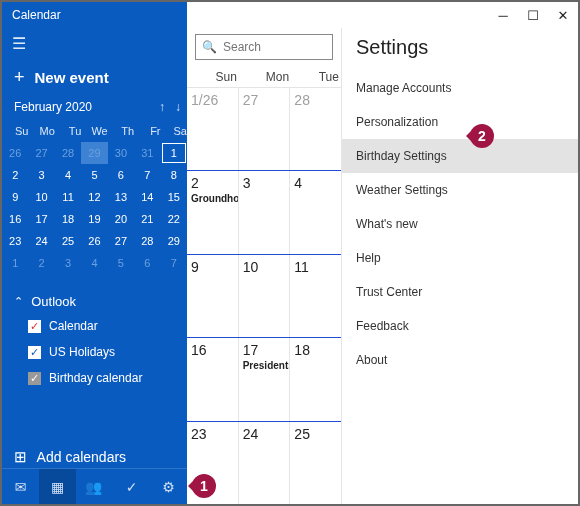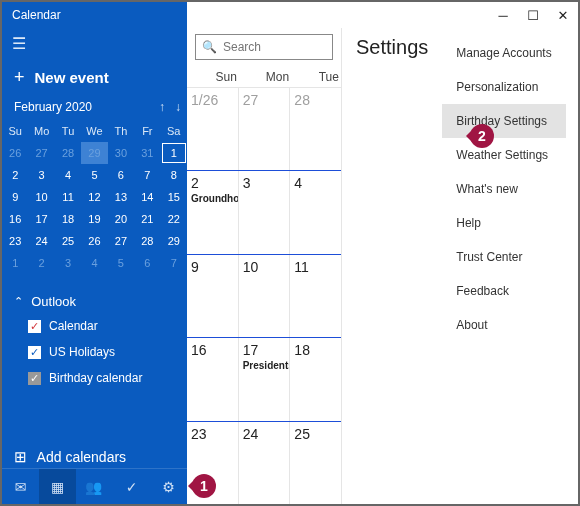--- a/index.html
+++ b/index.html
@@ -11,21 +11,21 @@
 .sysbtn { width: 30px; height: 26px; display: flex; align-items: center; justify-content: center; color: #222; font-size: 13px; }
 .sidebar { width: 185px; background: #0a5bbf; color: #fff; display: flex; flex-direction: column; padding-top: 26px; }
 .hamburger { padding: 6px 10px 10px; font-size: 16px; color: #dce9f8; }
 .newevent { display: flex; align-items: center; gap: 10px; padding: 4px 12px 12px; font-size: 15px; font-weight: 600; }
 .newevent .plus { font-size: 18px; font-weight: 400; }
 .monthhdr { display: flex; align-items: center; padding: 0 6px 6px 12px; font-size: 12px; gap: 36px; }
 .monthhdr .label { flex: 1; }
 .monthhdr .arrows { display: flex; gap: 10px; font-size: 12px; color: #cfe0f5; }
 .minical { width: 100%; border-collapse: collapse; table-layout: fixed; }
 .minical th, .minical td { text-align: center; font-size: 11px; font-weight: 400; height: 22px; }
-.minical th { color: #dbe8f7; }
+.minical th { color: #dbe8f7; text-align: right; }
 .minical td { color: #fff; }
 .minical td.dim { color: #6aa0de; }
 .minical td.sel { background: #3e82d4; }
 .minical td.today { outline: 1px solid #fff; outline-offset: -2px; }
 .outlook { margin-top: 20px; padding: 0 12px; }
 .outlook-hdr { display: flex; align-items: center; gap: 8px; font-size: 13px; margin-bottom: 10px; }
 .chev { font-size: 11px; }
 .callist { padding-left: 14px; display: flex; flex-direction: column; gap: 12px; font-size: 12px; }
 .callist-item { display: flex; align-items: center; gap: 8px; }
 .cb { width: 13px; height: 13px; background: #fff; display: flex; align-items: center; justify-content: center; font-size: 11px; color: #0a5bbf; }
@@ -43,21 +43,21 @@
 .dayhdr { display: flex; height: 22px; font-size: 12px; color: #444; border-bottom: 1px solid #e5e5e5; }
 .dayhdr div { flex: 1; text-align: center; line-height: 22px; padding-left: 27px; }
 .weeks { flex: 1; display: flex; flex-direction: column; }
 .wk { flex: 1; display: flex; border-bottom: 1px solid #1d4ed8; }
 .wk:last-child { border-bottom: none; }
 .daycell { flex: 1; border-right: 1px solid #e5e5e5; padding: 4px 4px; font-size: 12px; color: #222; position: relative; overflow: hidden; }
 .daycell:last-child { border-right: none; }
 .daycell .dnum { font-size: 14px; }
 .daycell.dim .dnum { color: #9f9f9f; }
 .daycell .evt { font-size: 10px; font-weight: 600; color: #222; margin-top: 2px; line-height: 1.1; }
-.settings { flex: 1; display: flex; padding: 8px 0; }
+.settings { flex: 1; display: flex; flex-direction: column; padding: 8px 0; }
 .settings-title { font-size: 20px; font-weight: 400; padding: 0 14px 12px; color: #222; }
 .sitem { padding: 10px 14px; font-size: 12px; color: #333; position: relative; }
 .sitem.active { background: #e3e3e3; }
 .callout { position: absolute; width: 24px; height: 24px; border-radius: 50%; background: #a01543; color: #fff; display: flex; align-items: center; justify-content: center; font-size: 14px; font-weight: 700; z-index: 20; }
 .callout.tail-left::before { content: ""; position: absolute; left: -10px; top: 6px; border: 6px solid transparent; border-right-color: #a01543; }
 #c1 { left: 190px; top: 472px; }
 #c2 { left: 468px; top: 122px; }
 </style>
 </head>
 <body>

